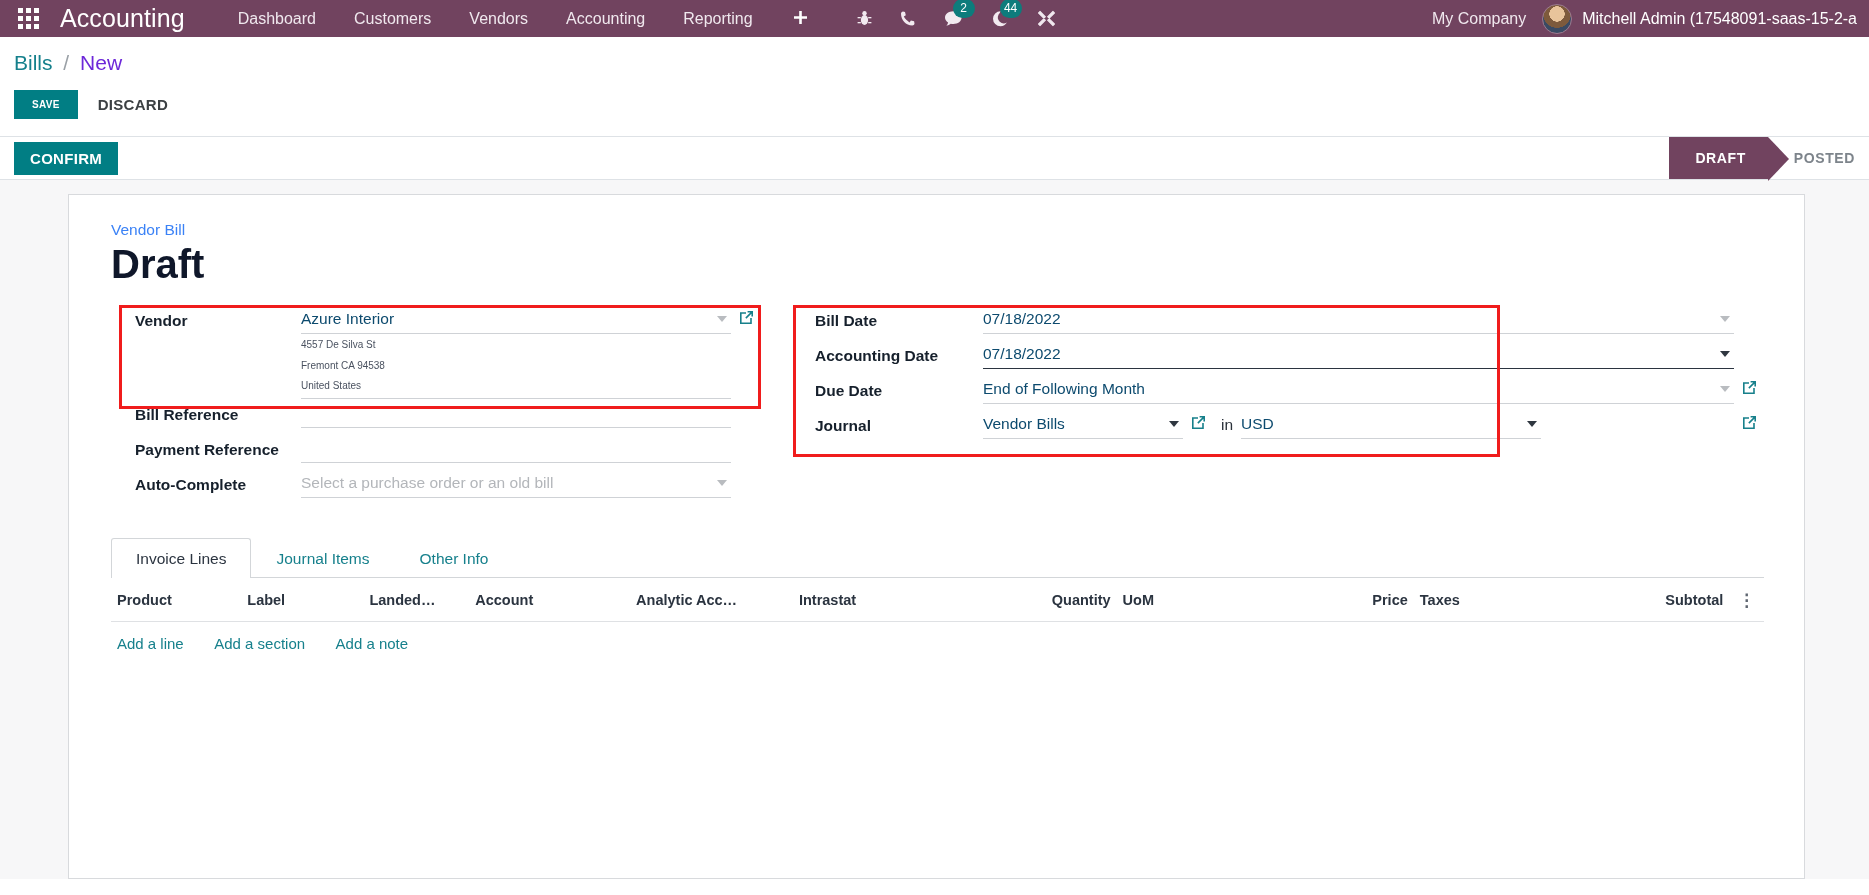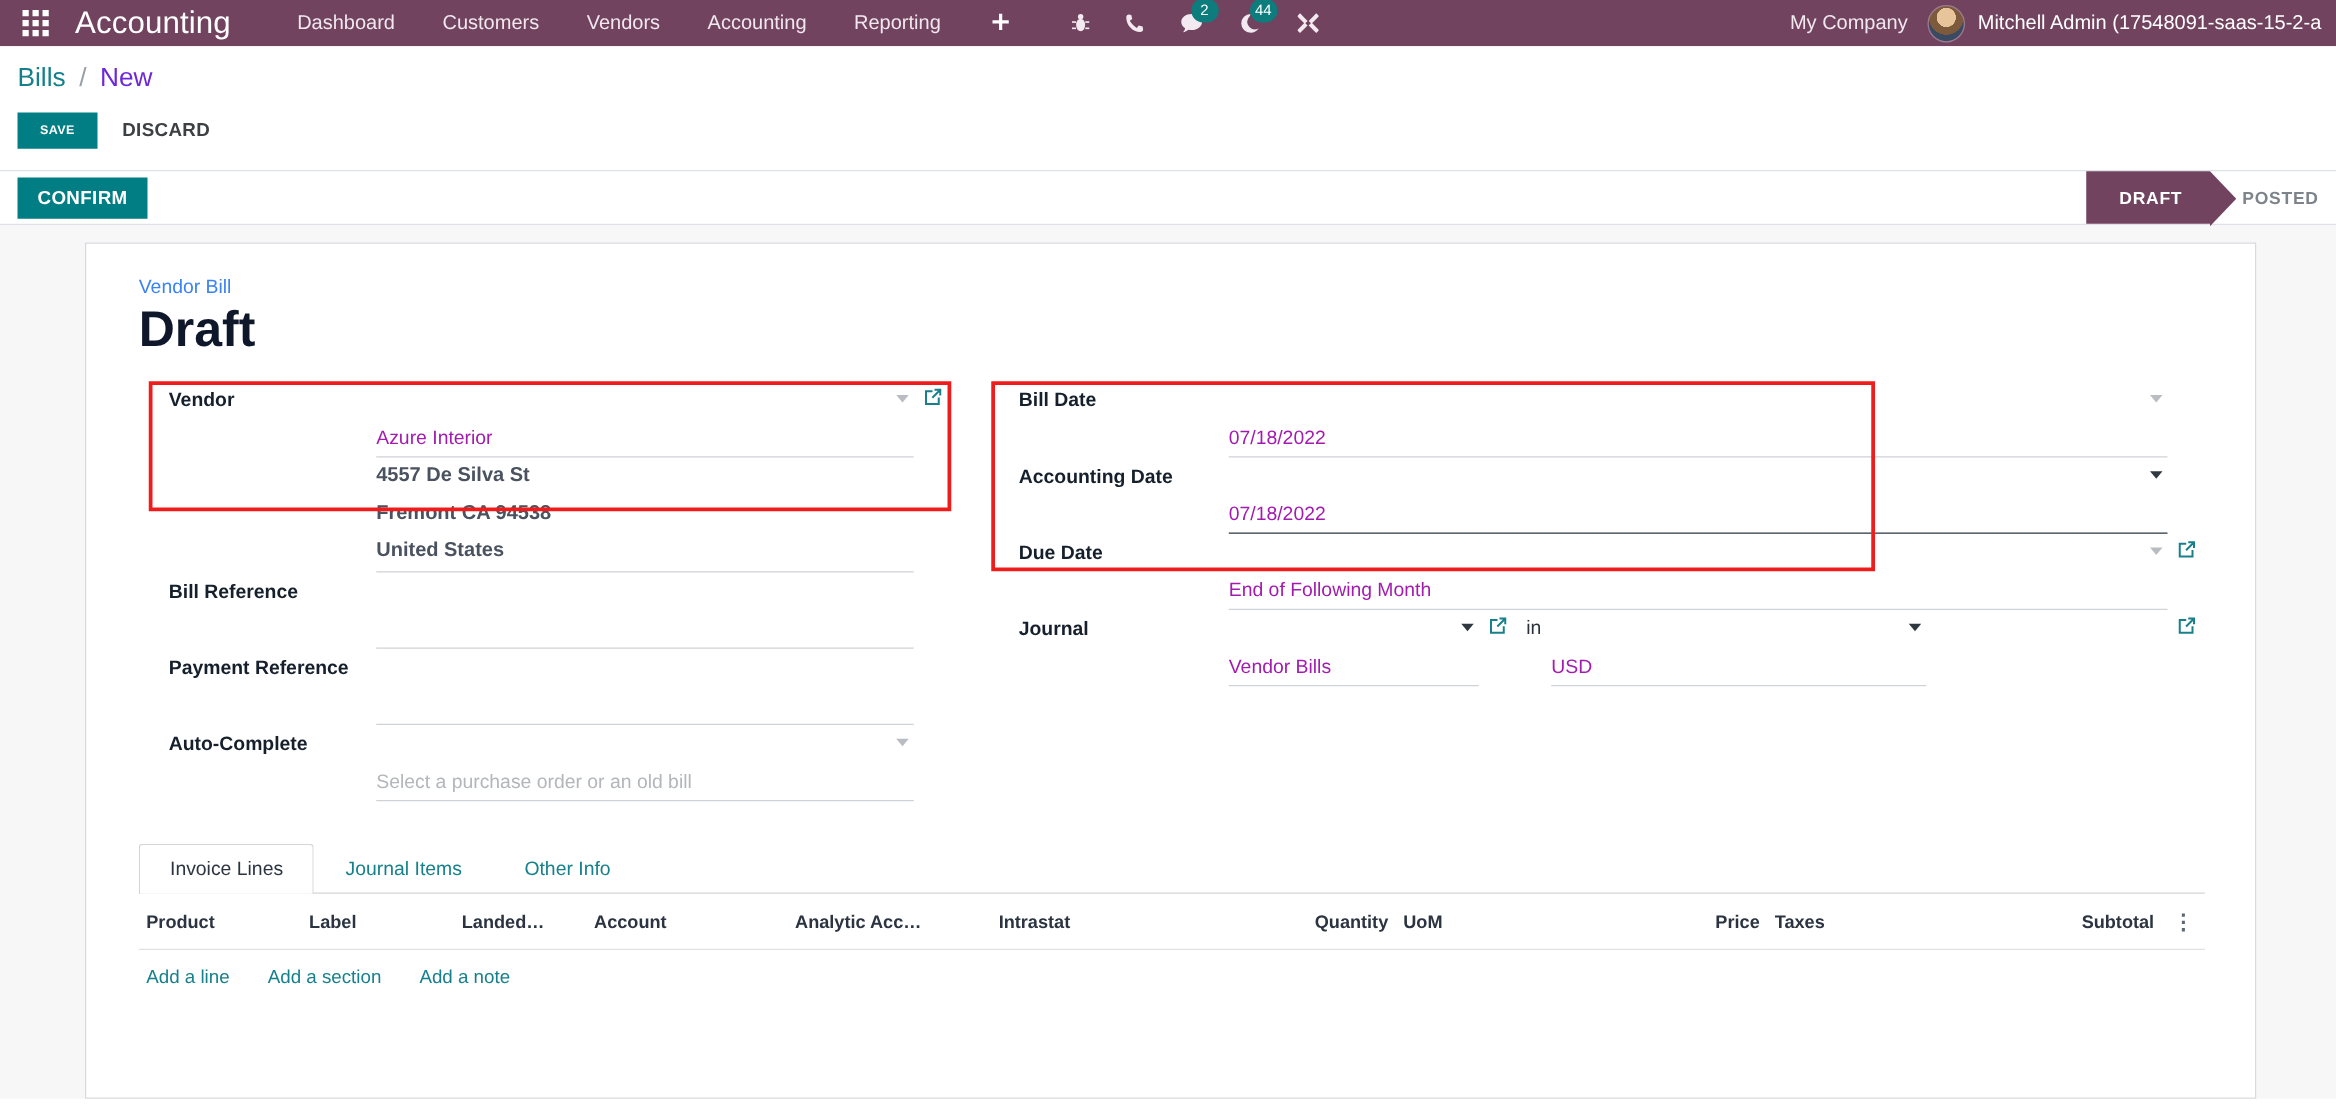--- a/index.html
+++ b/index.html
@@ -196,47 +196,45 @@
   .col-left .flabel { width: 190px; padding-left: 24px; }
   .col-right .flabel { width: 190px; padding-left: 22px; }
 
   .fval { flex: 1; min-width: 0; }
   .finput {
     border: none;
     border-bottom: 1px solid #cfd2d6;
     background: transparent;
     font-family: "Liberation Sans", sans-serif;
     font-size: 15.5px;
-    color: #a21caf;
+    color: #0c4a6e;
     padding: 5px 2px 5px 0;
     width: 100%;
     outline: none;
-    margin-top: 32px;
   }
   .finput::placeholder { color: #b3b6ba; }
   .finput.dark-underline { border-bottom: 1px solid #2b3440; }
 
   .inwrap { position: relative; display: block; }
   .caret {
     position: absolute;
     right: 4px; top: 11px;
     width: 0; height: 0;
     border-left: 5px solid transparent;
     border-right: 5px solid transparent;
     border-top: 6px solid #b9bcc0;
     pointer-events: none;
   }
   .caret.dark { border-top-color: #2f3740; }
 
   .addr-line {
-    font-size: 16px;
+    font-size: 10px;
     color: #4a5260;
     padding: 3px 0 2px 0;
     line-height: 1.55;
-    font-weight: bold;
   }
   .addr-line:last-child { border-bottom: 1px solid #cfd2d6; padding-bottom: 4px; }
 
   .ext-link {
     flex: none;
     width: 30px;
     display: flex;
     align-items: center;
     justify-content: center;
     padding-top: 4px;

